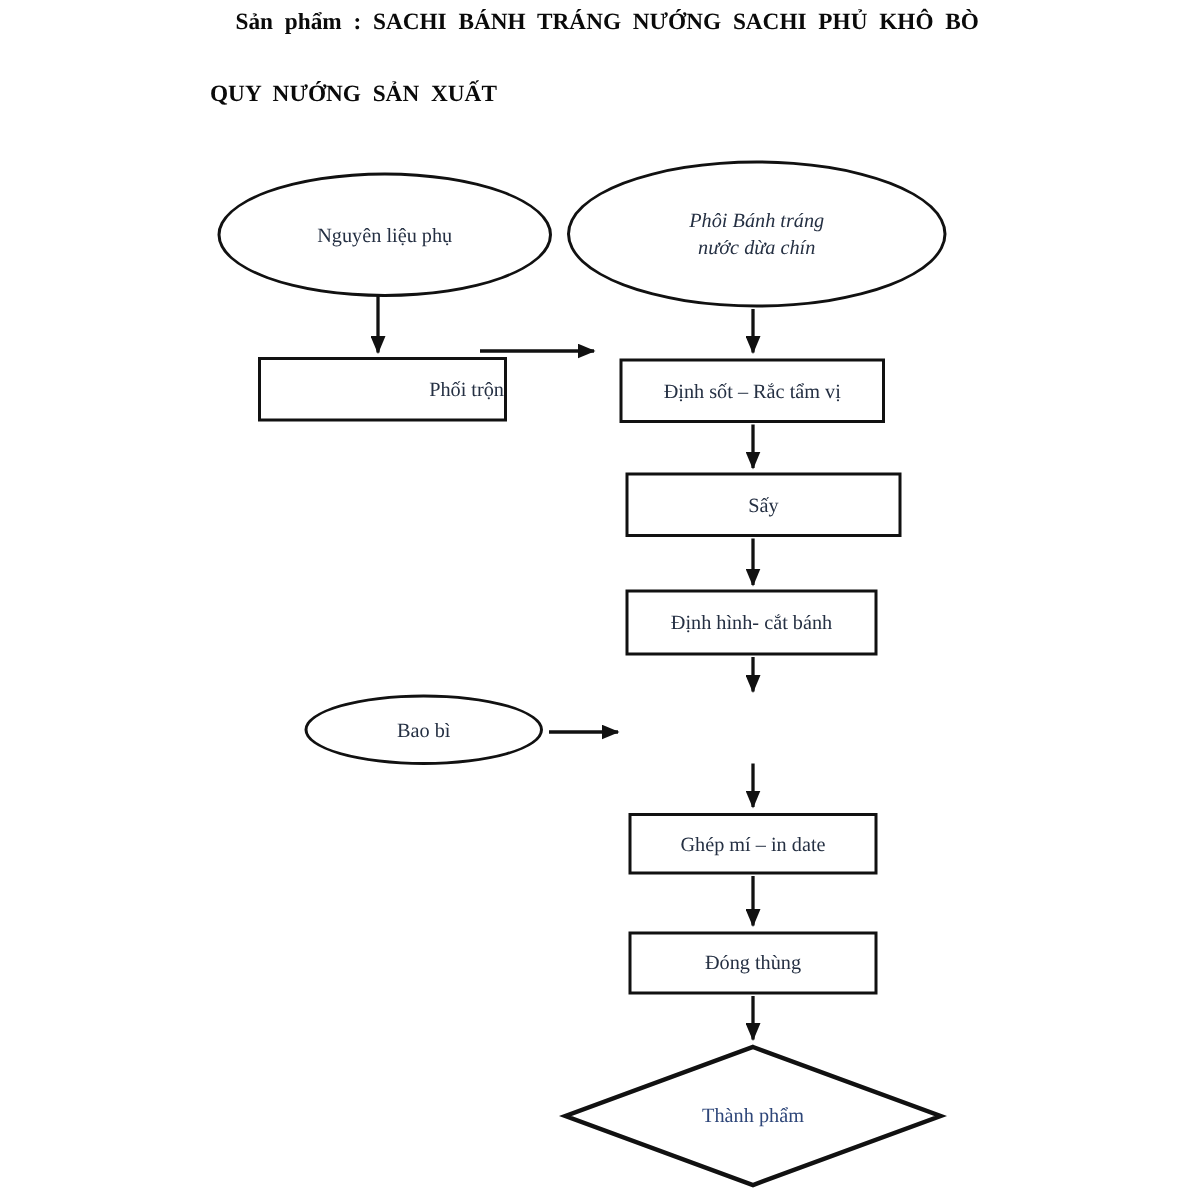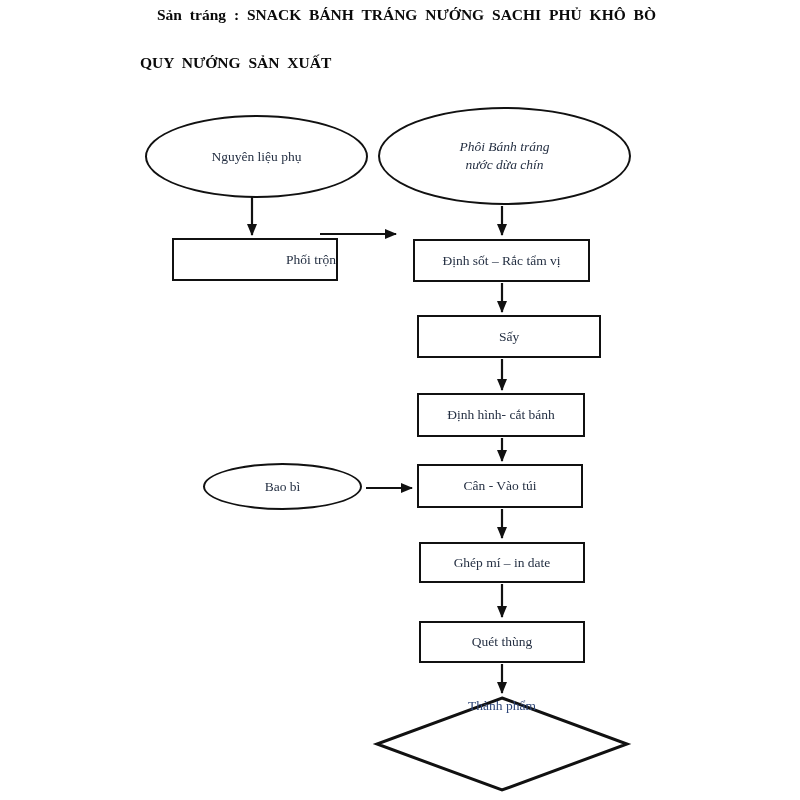--- a/index.html
+++ b/index.html
@@ -46,41 +46,41 @@
   #node-say             { left: 417px; top: 315px; width: 184px; height: 43px; }
   #node-dinh-hinh       { left: 417px; top: 393px; width: 168px; height: 44px; align-items: center; }
   #node-bao-bi          { left: 203px; top: 463px; width: 159px; height: 47px; }
   #node-can-vao-tui     { left: 417px; top: 464px; width: 166px; height: 44px; }
   #node-ghep-mi         { left: 419px; top: 542px; width: 166px; height: 41px; }
   #node-dong-thung      { left: 419px; top: 621px; width: 166px; height: 42px; }
 
   #node-thanh-pham-label {
     position: absolute;
     left: 377px; top: 698px; width: 250px; height: 92px;
-    display: flex; align-items: flex-start; justify-content: center;
+    display: flex; align-items: center; justify-content: center;
     font-size: 13.5px;
     color: #2e4679;
     z-index: 3;
   }
 
   #overlay {
     position: absolute;
     left: 0; top: 0;
     width: 800px; height: 800px;
     z-index: 1;
   }
   #overlay line { stroke: #111111; stroke-width: 2.2; }
   #diamond-shape { fill: #ffffff; stroke: #111111; stroke-width: 3; }
 </style>
 </head>
 <body>
 
 <div id="canvas">
 
-  <div id="title1" class="doc-title">Sản tráng : SNACK BÁNH TRÁNG NƯỚNG SACHI PHỦ KHÔ BÒ</div>
+  <div id="title1" class="doc-title">Sản phẩm : SACHI BÁNH TRÁNG NƯỚNG SACHI PHỦ KHÔ BÒ</div>
   <div id="title2" class="doc-title">QUY NƯỚNG SẢN XUẤT</div>
 
   <svg id="overlay" viewBox="0 0 800 800" xmlns="http://www.w3.org/2000/svg">
     <defs>
       <marker id="ah" markerUnits="userSpaceOnUse" markerWidth="12" markerHeight="10" refX="11" refY="5" orient="auto">
         <path d="M0,0 L12,5 L0,10 Z" fill="#111111"></path>
       </marker>
     </defs>
     <line x1="252" y1="197" x2="252" y2="235" marker-end="url(#ah)"></line>
     <line x1="320" y1="234" x2="396" y2="234" marker-end="url(#ah)"></line>
@@ -117,29 +117,26 @@
   </div>
 
   <div id="node-dinh-hinh" class="node rect">
     <span>Định hình- cắt bánh</span>
   </div>
 
   <div id="node-bao-bi" class="node ellipse">
     <span>Bao bì</span>
   </div>
 
-  <div id="node-can-vao-tui" class="node rect">
-    <span>Cân - Vào túi</span>
-  </div>
 
   <div id="node-ghep-mi" class="node rect">
     <span>Ghép mí – in date</span>
   </div>
 
   <div id="node-dong-thung" class="node rect">
-    <span>Quét thùng</span>
+    <span>Đóng thùng</span>
   </div>
 
   <div id="node-thanh-pham-label">
     <span>Thành phẩm</span>
   </div>
 
 </div>
 
 </body></html>

